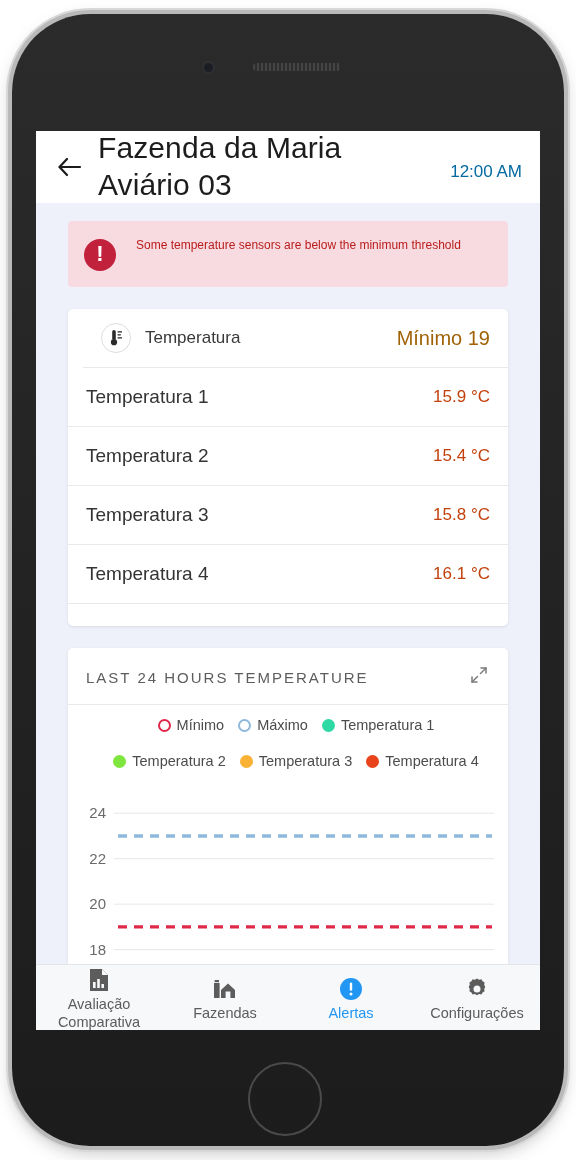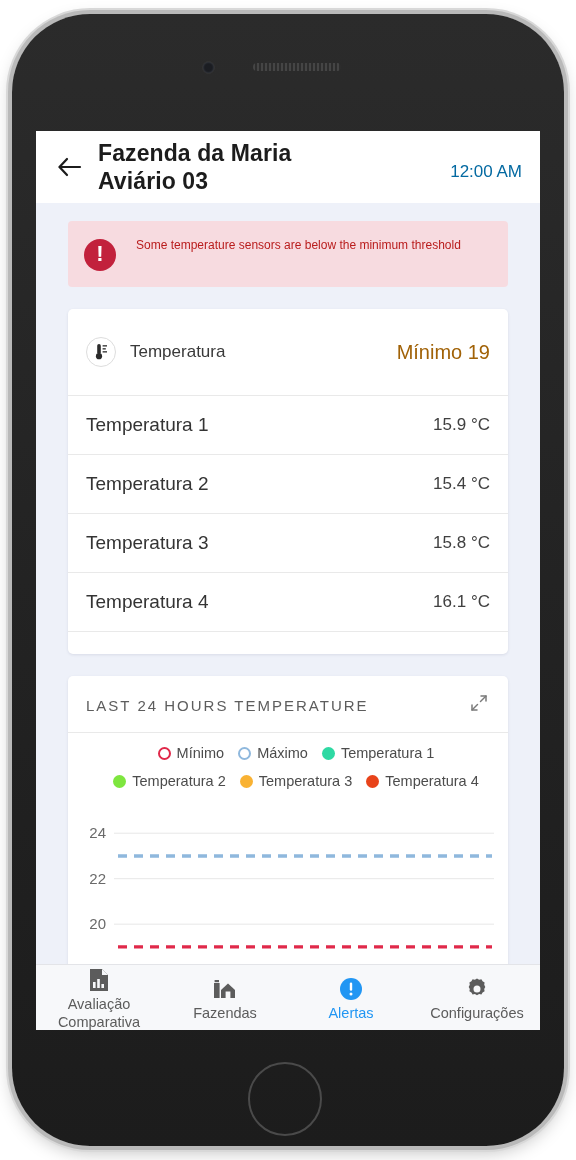--- a/index.html
+++ b/index.html
@@ -87,22 +87,22 @@
     flex: 0 0 auto;
     cursor: pointer;
   }
   .back-btn svg { display: block; }
   .header-titles {
     flex: 1 1 auto;
     padding-left: 8px;
     min-width: 0;
   }
   .header-line1, .header-line2 {
-    font-size: 23px;
-    font-weight: bold;
+    font-size: 30px;
+    font-weight: normal;
     color: #1c1c1c;
     line-height: 1.22;
     letter-spacing: .1px;
   }
   .header-time {
     flex: 0 0 auto;
     font-size: 17px;
     color: #0369a1;
     align-self: flex-end;
     padding-bottom: 21px;
@@ -155,22 +155,23 @@
   .card {
     margin: 22px 32px 0 32px;
     background: #ffffff;
     border-radius: 5px;
     box-shadow: 0 1px 3px rgba(30,40,80,.10);
     overflow: hidden;
   }
   .card-head {
     display: flex;
     align-items: center;
-    padding: 28px 18px;
+    padding: 14px 18px;
     border-bottom: 1px solid #e9e9e9;
+    margin-left: 15px;
   }
   .thermo-circle {
     width: 28px;
     height: 28px;
     border-radius: 50%;
     border: 1px solid #dddddd;
     display: flex;
     align-items: center;
     justify-content: center;
     flex: 0 0 auto;
@@ -191,21 +192,21 @@
     justify-content: space-between;
     padding: 18px 18px;
     border-bottom: 1px solid #e9e9e9;
   }
   .sensor-name {
     font-size: 19px;
     color: #343434;
   }
   .sensor-value {
     font-size: 17px;
-    color: #404040;
+    color: #c2410c;
   }
   .card-foot-spacer {
     height: 22px;
   }
 
   
   .chart-head {
     display: flex;
     align-items: center;
     justify-content: space-between;
@@ -218,21 +219,21 @@
     color: #5d5d5d;
     text-transform: uppercase;
   }
   .expand-btn { cursor: pointer; padding: 2px; }
 
   .legend {
     display: flex;
     flex-wrap: wrap;
     justify-content: center;
     padding: 12px 14px 4px 30px;
-    gap: 12px 14px;
+    gap: 20px 14px;
   }
   .legend-item {
     display: flex;
     align-items: center;
     font-size: 14.5px;
     color: #4c4c4c;
     white-space: nowrap;
   }
   .legend-dot {
     width: 13px;

